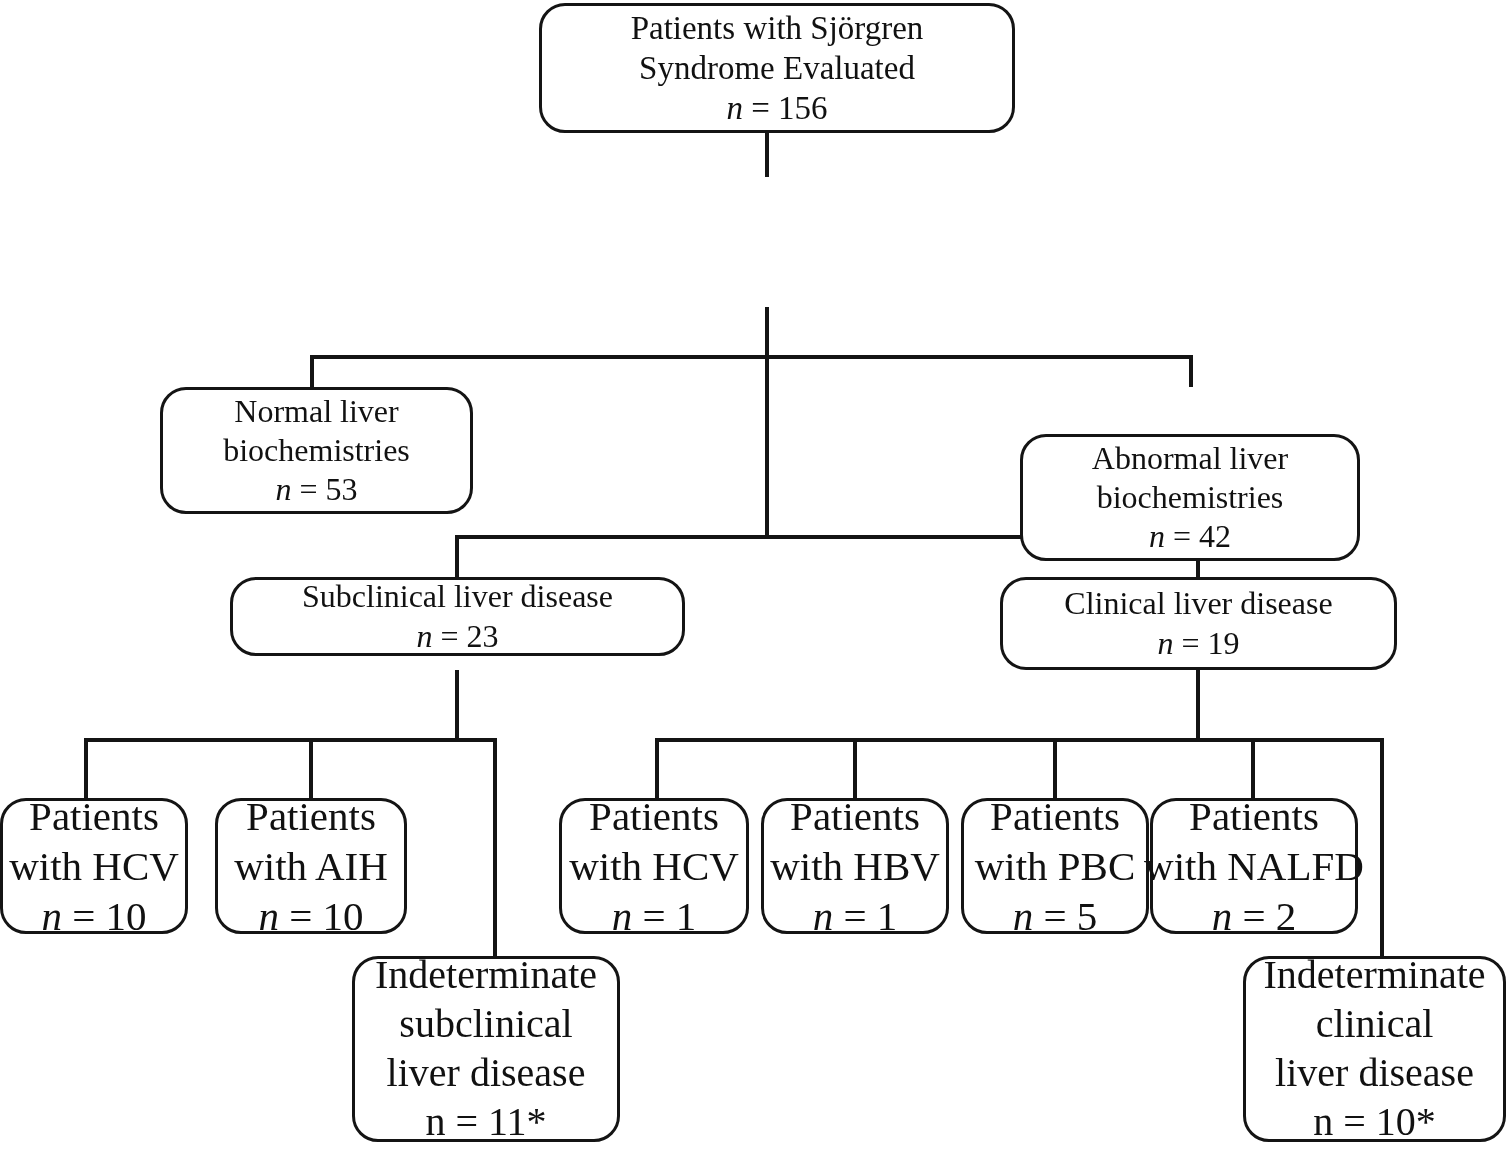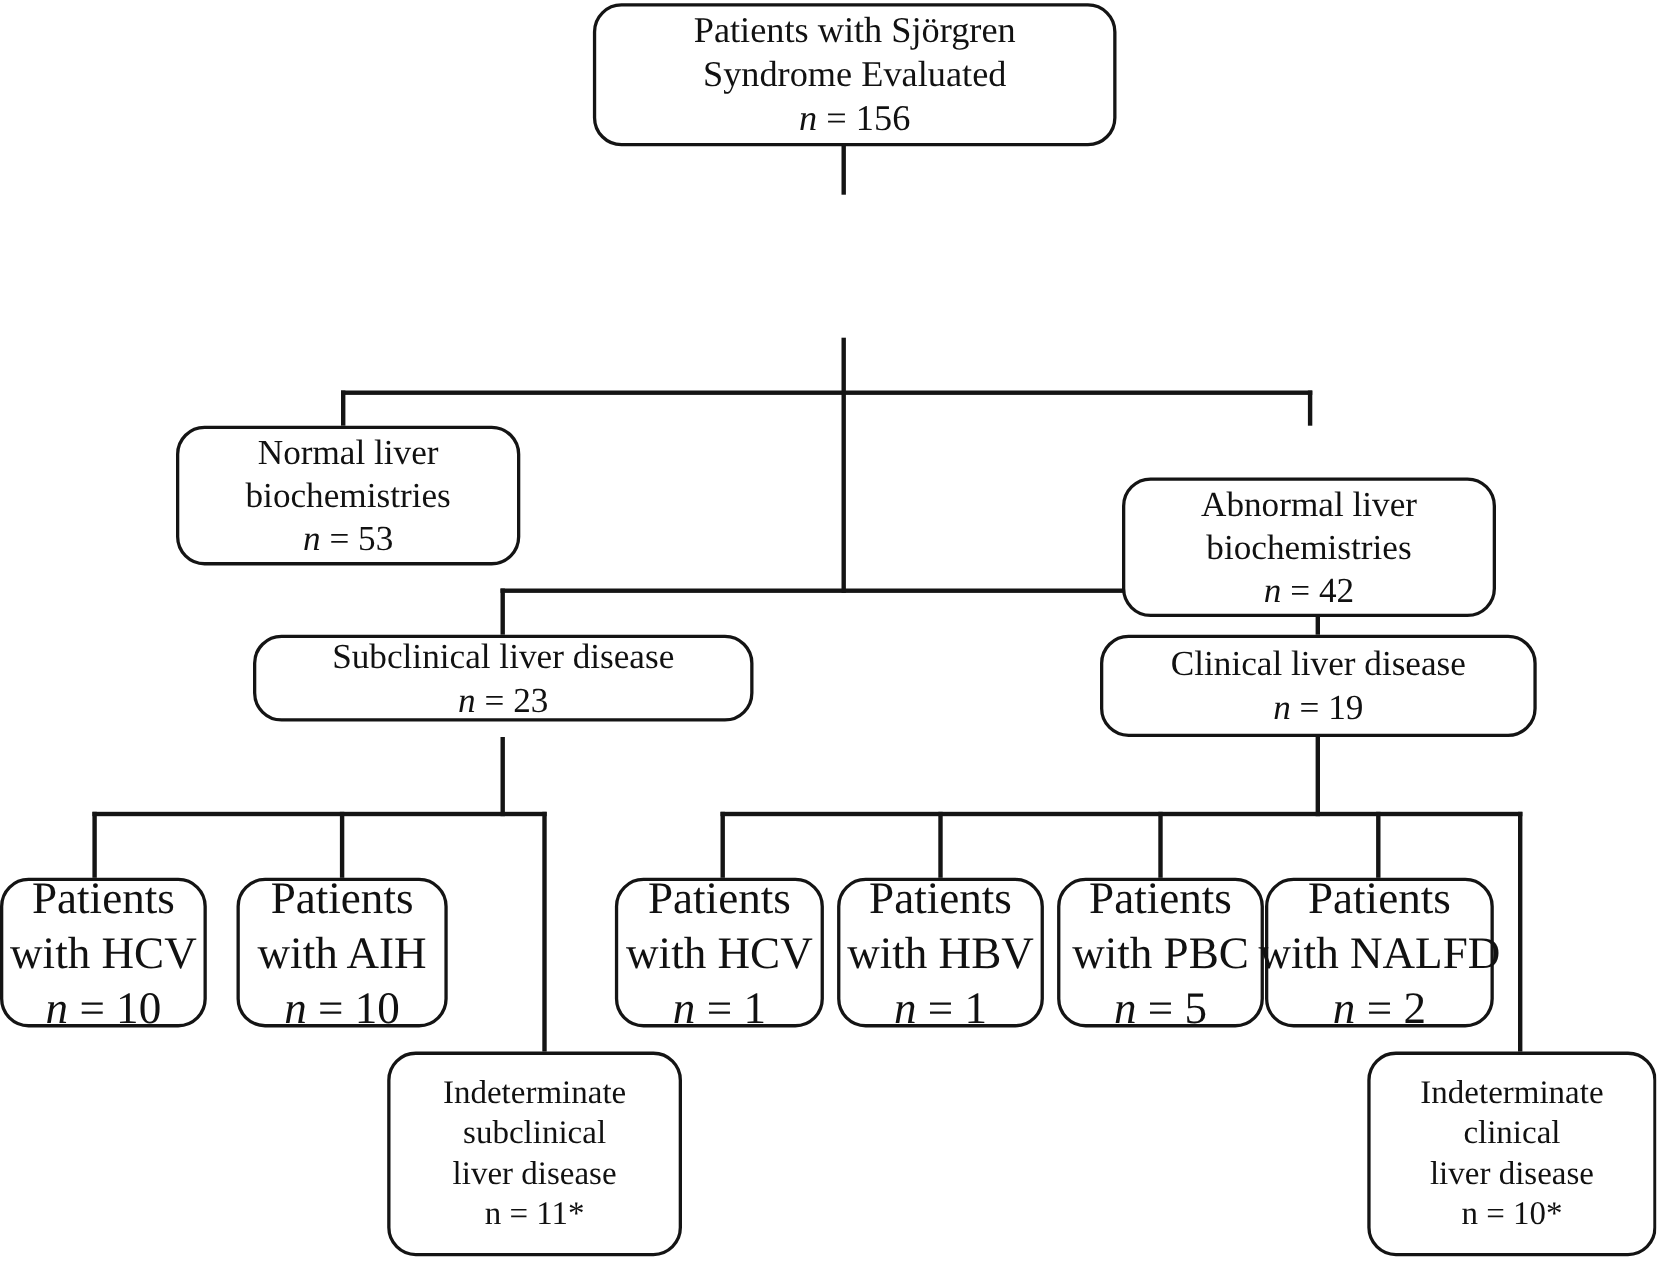--- a/index.html
+++ b/index.html
@@ -30,21 +30,21 @@
     z-index: 2;
   }
   .node .line {
     display: block;
     white-space: nowrap;
     line-height: 1.22;
   }
   .node.big .line { font-size: 33px; }
   .node.mid .line { font-size: 32px; }
   .node.leaf .line { font-size: 41px; }
-  .node.indet .line { font-size: 30px; font-family: Liberation Serif, serif; }
+  .node.indet .line { font-size: 40px; font-family: Liberation Serif, serif; }
   .nval {
     font-style: italic;
     font-family: "Liberation Serif", "DejaVu Serif", serif;
   }
   .nval-upright {
     font-style: normal;
   }
   .connector {
     position: absolute;
     background: #141414;

